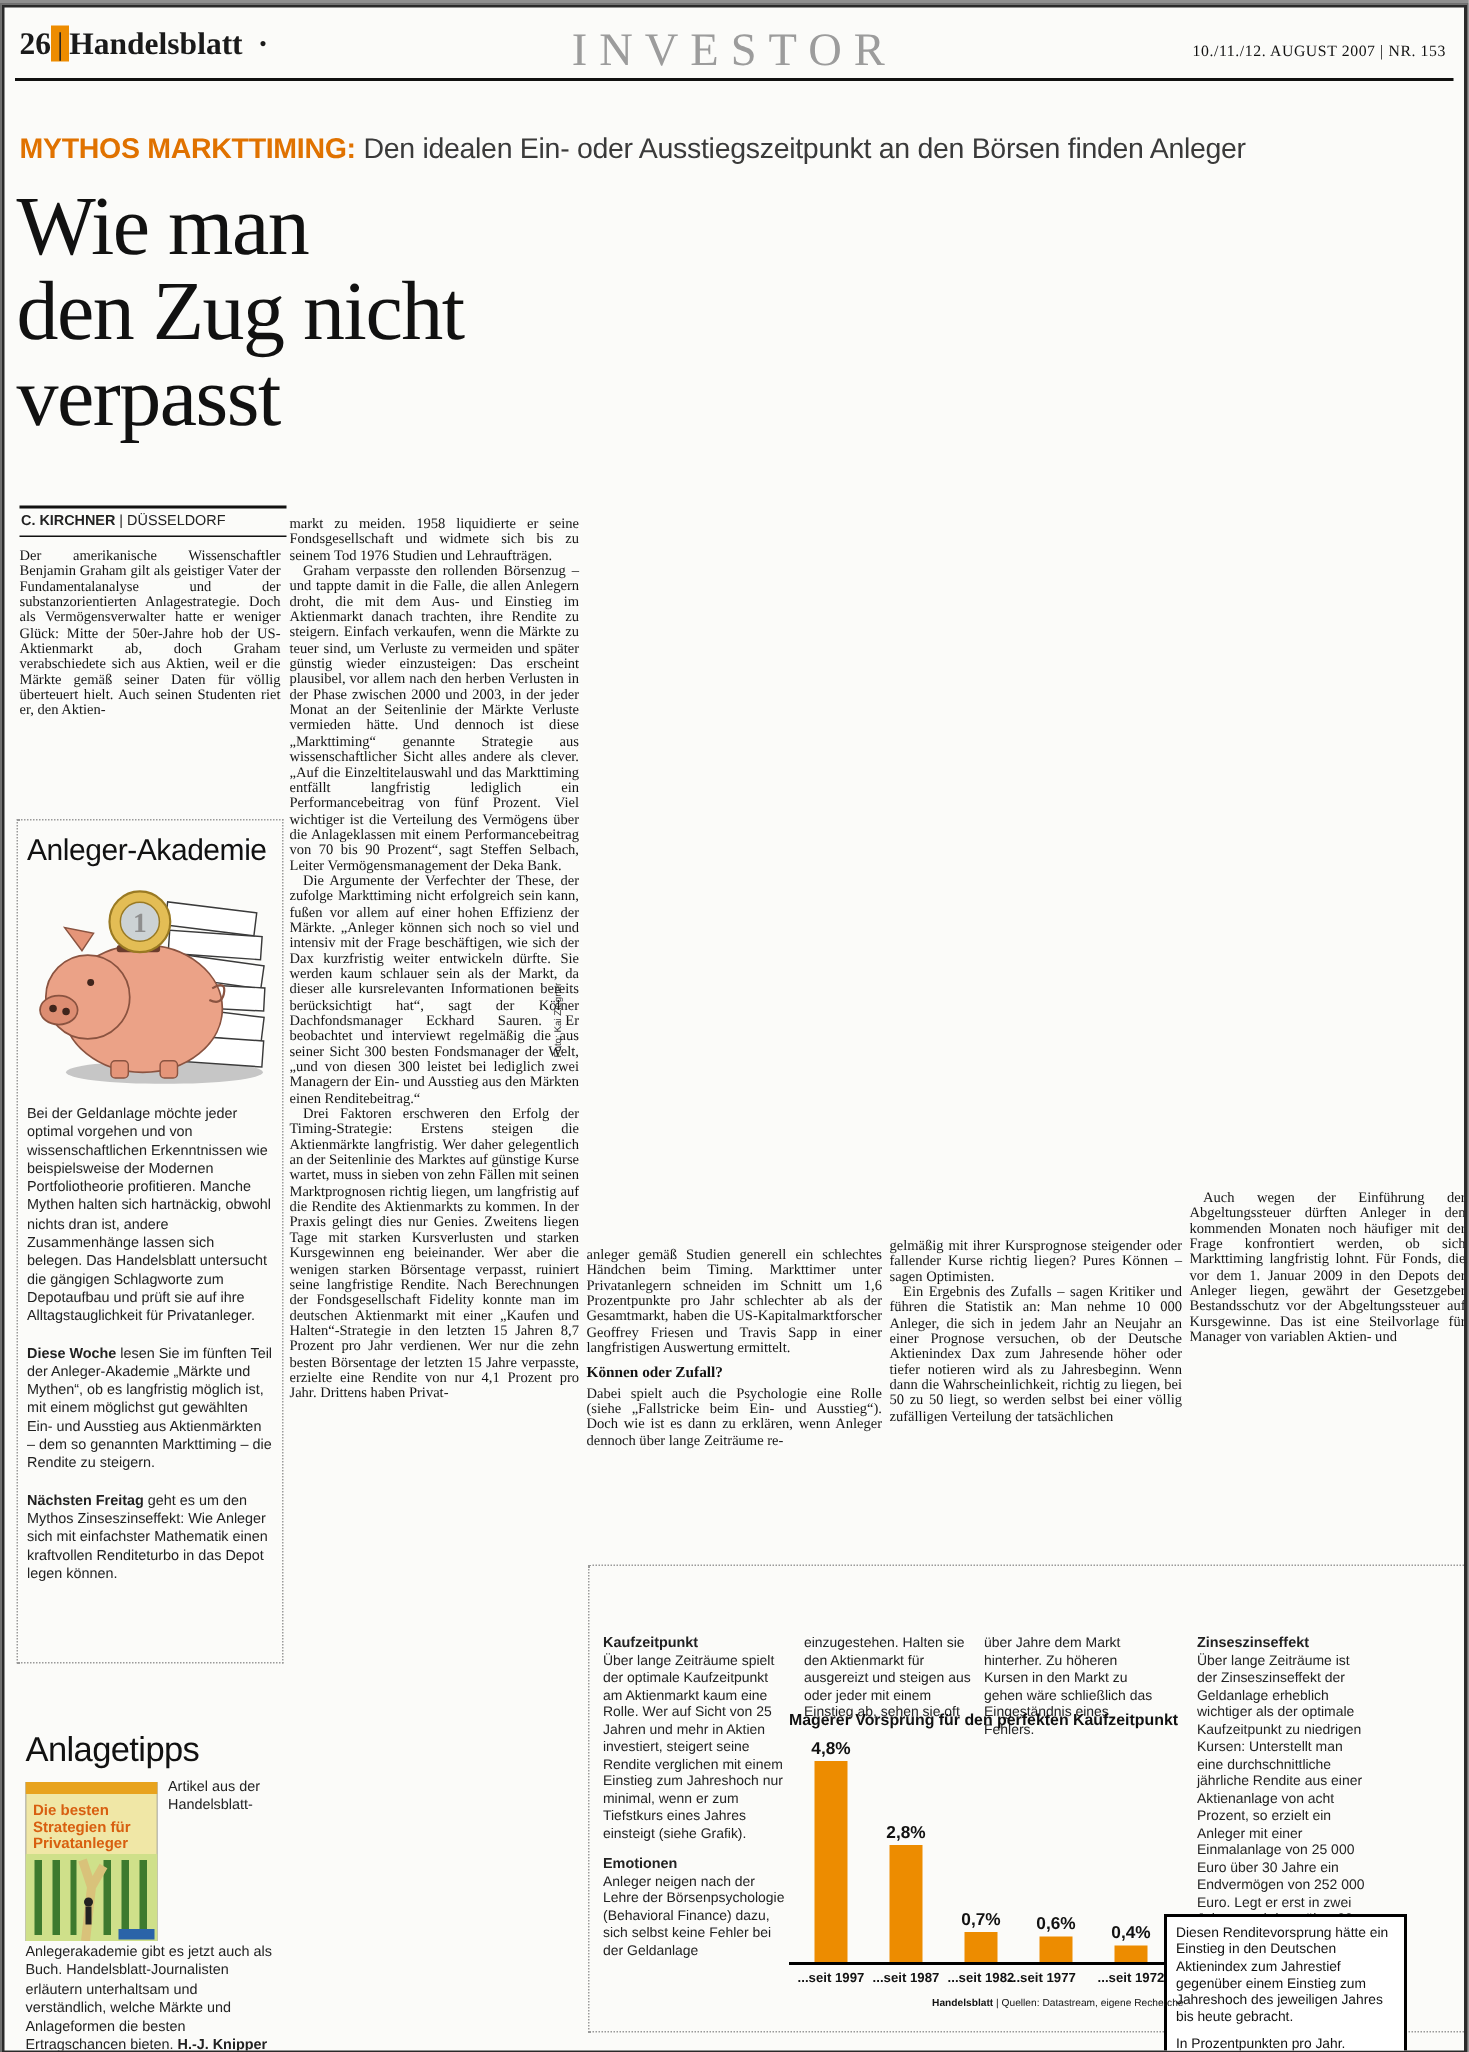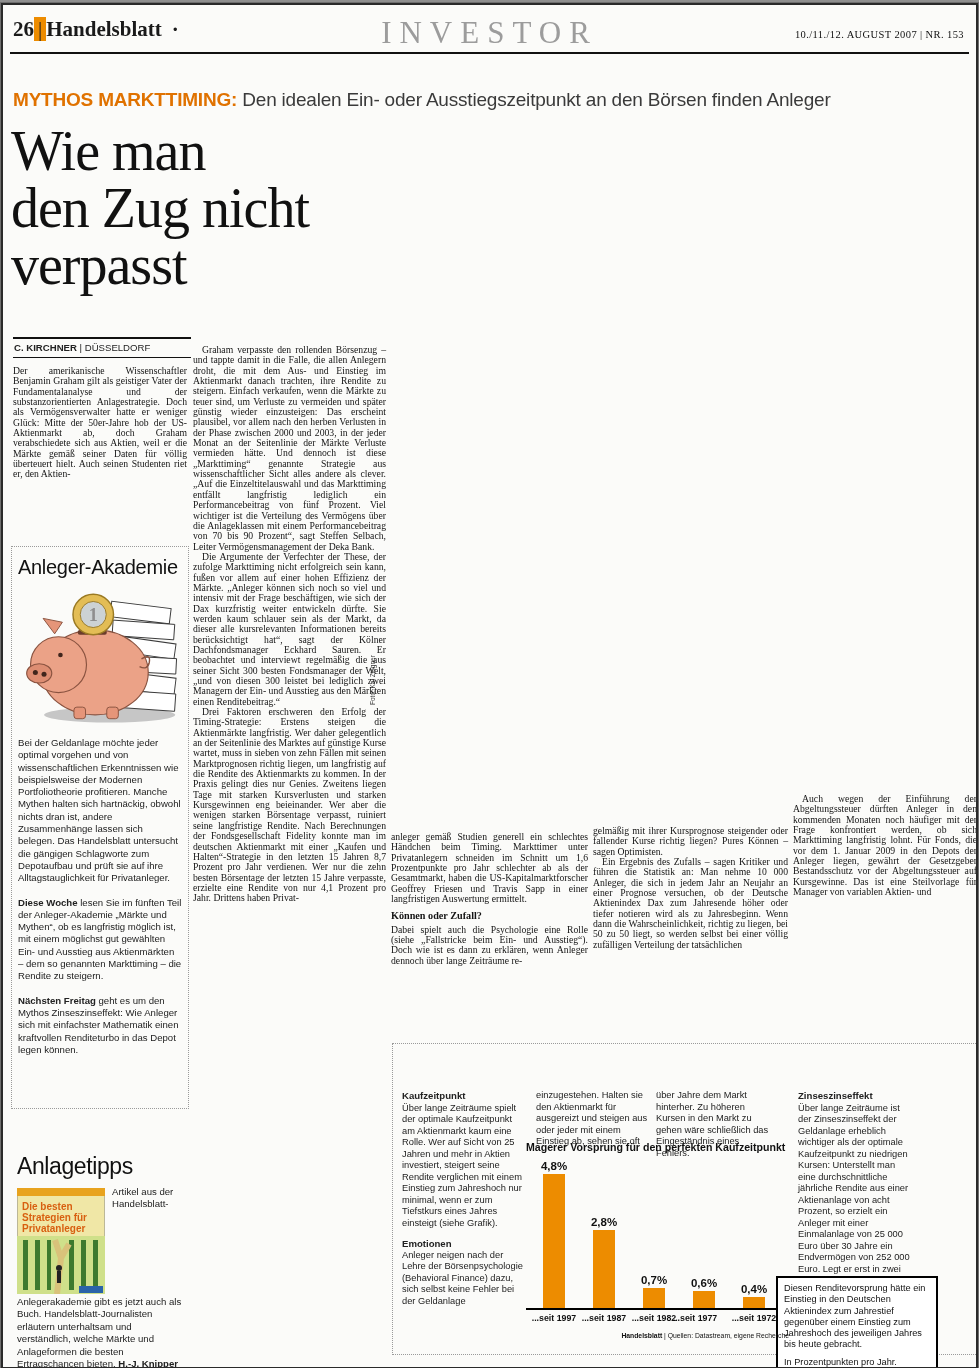--- a/index.html
+++ b/index.html
@@ -117,20 +117,21 @@
   <div class="abs byline">
     <b>C. KIRCHNER</b><span> | DÜSSELDORF</span>
   </div>
 
   <div class="abs photo-credit">Foto: Kai Ziegner</div>
 
   <div class="abs bodycol col1">
     <p>Der amerikanische Wissenschaftler Benjamin Graham gilt als geistiger Vater der Fundamentalanalyse und der substanzorientierten Anlagestrategie. Doch als Vermögensverwalter hatte er weniger Glück: Mitte der 50er-Jahre hob der US-Aktienmarkt ab, doch Graham verabschiedete sich aus Aktien, weil er die Märkte gemäß seiner Daten für völlig überteuert hielt. Auch seinen Studenten riet er, den Aktien-</p>
   </div>
   <div class="abs bodycol col2">
+    <p>markt zu meiden. 1958 liquidierte er seine Fondsgesellschaft und widmete sich bis zu seinem Tod 1976 Studien und Lehraufträgen.</p>
     <p class="ind">Graham verpasste den rollenden Börsenzug – und tappte damit in die Falle, die allen Anlegern droht, die mit dem Aus- und Einstieg im Aktienmarkt danach trachten, ihre Rendite zu steigern. Einfach verkaufen, wenn die Märkte zu teuer sind, um Verluste zu vermeiden und später günstig wieder einzusteigen: Das erscheint plausibel, vor allem nach den herben Verlusten in der Phase zwischen 2000 und 2003, in der jeder Monat an der Seitenlinie der Märkte Verluste vermieden hätte. Und dennoch ist diese „Markttiming“ genannte Strategie aus wissenschaftlicher Sicht alles andere als clever. „Auf die Einzeltitelauswahl und das Markttiming entfällt langfristig lediglich ein Performancebeitrag von fünf Prozent. Viel wichtiger ist die Verteilung des Vermögens über die Anlageklassen mit einem Performancebeitrag von 70 bis 90 Prozent“, sagt Steffen Selbach, Leiter Vermögensmanagement der Deka Bank.</p>
     <p class="ind">Die Argumente der Verfechter der These, der zufolge Markttiming nicht erfolgreich sein kann, fußen vor allem auf einer hohen Effizienz der Märkte. „Anleger können sich noch so viel und intensiv mit der Frage beschäftigen, wie sich der Dax kurzfristig weiter entwickeln dürfte. Sie werden kaum schlauer sein als der Markt, da dieser alle kursrelevanten Informationen bereits berücksichtigt hat“, sagt der Kölner Dachfondsmanager Eckhard Sauren. Er beobachtet und interviewt regelmäßig die aus seiner Sicht 300 besten Fondsmanager der Welt, „und von diesen 300 leistet bei lediglich zwei Managern der Ein- und Ausstieg aus den Märkten einen Renditebeitrag.“</p>
     <p class="ind">Drei Faktoren erschweren den Erfolg der Timing-Strategie: Erstens steigen die Aktienmärkte langfristig. Wer daher gelegentlich an der Seitenlinie des Marktes auf günstige Kurse wartet, muss in sieben von zehn Fällen mit seinen Marktprognosen richtig liegen, um langfristig auf die Rendite des Aktienmarkts zu kommen. In der Praxis gelingt dies nur Genies. Zweitens liegen Tage mit starken Kursverlusten und starken Kursgewinnen eng beieinander. Wer aber die wenigen starken Börsentage verpasst, ruiniert seine langfristige Rendite. Nach Berechnungen der Fondsgesellschaft Fidelity konnte man im deutschen Aktienmarkt mit einer „Kaufen und Halten“-Strategie in den letzten 15 Jahren 8,7 Prozent pro Jahr verdienen. Wer nur die zehn besten Börsentage der letzten 15 Jahre verpasste, erzielte eine Rendite von nur 4,1 Prozent pro Jahr. Drittens haben Privat-</p>
   </div>
   <div class="abs bodycol col3">
     <p>anleger gemäß Studien generell ein schlechtes Händchen beim Timing. Markttimer unter Privatanlegern schneiden im Schnitt um 1,6 Prozentpunkte pro Jahr schlechter ab als der Gesamtmarkt, haben die US-Kapitalmarktforscher Geoffrey Friesen und Travis Sapp in einer langfristigen Auswertung ermittelt.</p>
     <p class="subhead">Können oder Zufall?</p>
     <p>Dabei spielt auch die Psychologie eine Rolle (siehe „Fallstricke beim Ein- und Ausstieg“). Doch wie ist es dann zu erklären, wenn Anleger dennoch über lange Zeiträume re-</p>
   </div>
   <div class="abs bodycol col4">

